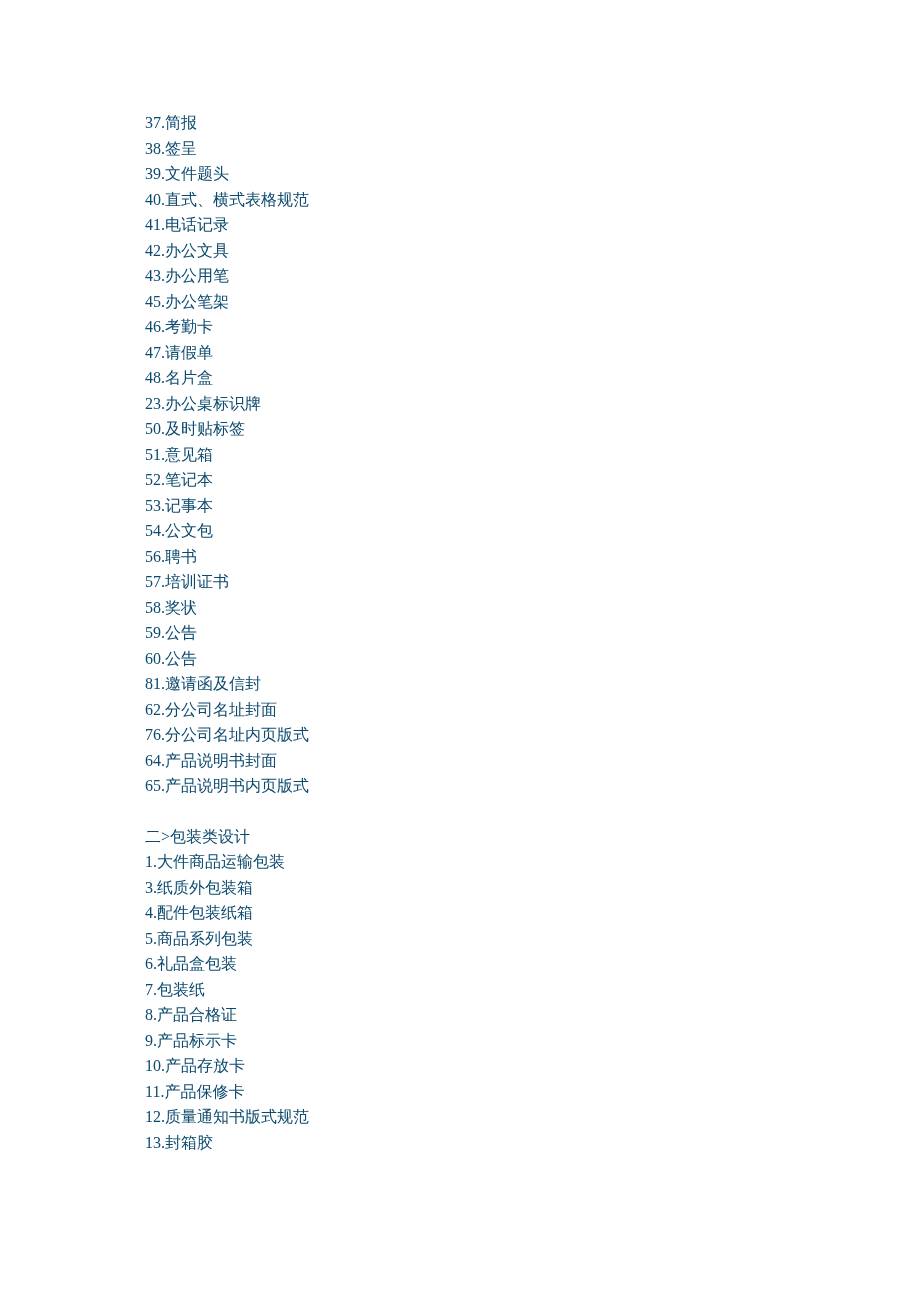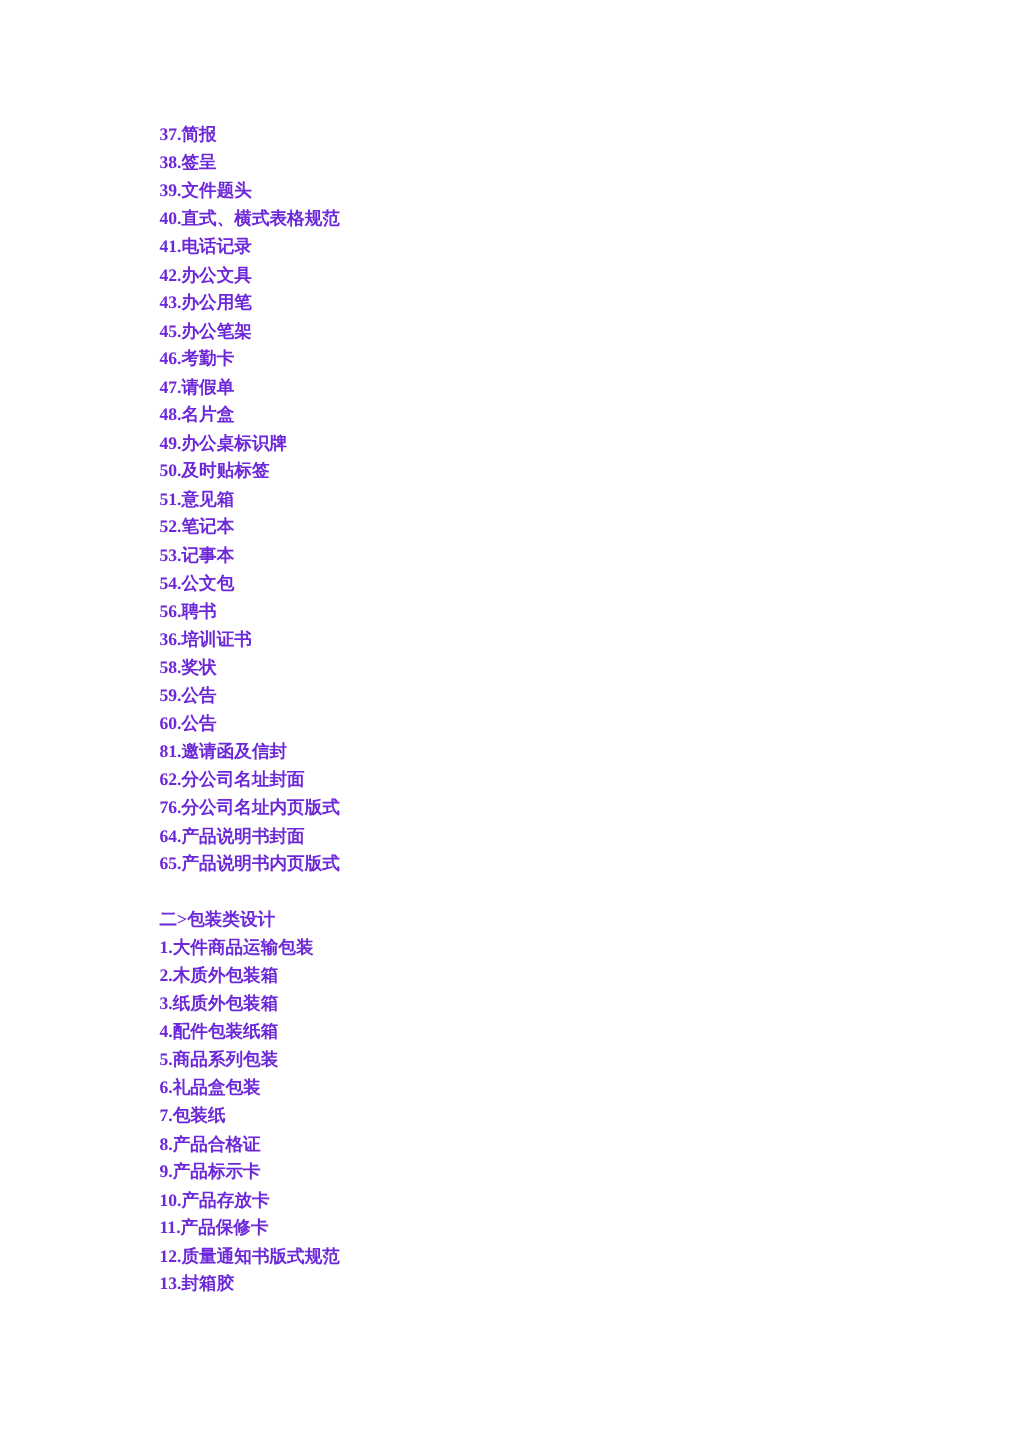--- a/index.html
+++ b/index.html
@@ -13,23 +13,22 @@
     }
     .content {
       position: absolute;
       left: 145px;
       top: 110px;
       width: 640px;
     }
     .line {
       font-size: 16px;
       line-height: 25.5px;
-      color: #6d28d9;
+      color: #0c4a6e;
       white-space: nowrap;
-      font-weight: bold;
     }
     .spacer {
       height: 25px;
     }
   </style>
 </head>
 <body>
 
 <div class="content">
   <div>
@@ -37,42 +36,41 @@
     <div class="line">38.签呈</div>
     <div class="line">39.文件题头</div>
     <div class="line">40.直式、横式表格规范</div>
     <div class="line">41.电话记录</div>
     <div class="line">42.办公文具</div>
     <div class="line">43.办公用笔</div>
     <div class="line">45.办公笔架</div>
     <div class="line">46.考勤卡</div>
     <div class="line">47.请假单</div>
     <div class="line">48.名片盒</div>
-    <div class="line">49.办公桌标识牌</div>
+    <div class="line">23.办公桌标识牌</div>
     <div class="line">50.及时贴标签</div>
     <div class="line">51.意见箱</div>
     <div class="line">52.笔记本</div>
     <div class="line">53.记事本</div>
     <div class="line">54.公文包</div>
     <div class="line">56.聘书</div>
-    <div class="line">36.培训证书</div>
+    <div class="line">57.培训证书</div>
     <div class="line">58.奖状</div>
     <div class="line">59.公告</div>
     <div class="line">60.公告</div>
     <div class="line">81.邀请函及信封</div>
     <div class="line">62.分公司名址封面</div>
     <div class="line">76.分公司名址内页版式</div>
     <div class="line">64.产品说明书封面</div>
     <div class="line">65.产品说明书内页版式</div>
   </div>
   <div class="spacer"></div>
   <div>
     <div class="line">二&gt;包装类设计</div>
     <div class="line">1.大件商品运输包装</div>
-    <div class="line">2.木质外包装箱</div>
     <div class="line">3.纸质外包装箱</div>
     <div class="line">4.配件包装纸箱</div>
     <div class="line">5.商品系列包装</div>
     <div class="line">6.礼品盒包装</div>
     <div class="line">7.包装纸</div>
     <div class="line">8.产品合格证</div>
     <div class="line">9.产品标示卡</div>
     <div class="line">10.产品存放卡</div>
     <div class="line">11.产品保修卡</div>
     <div class="line">12.质量通知书版式规范</div>

